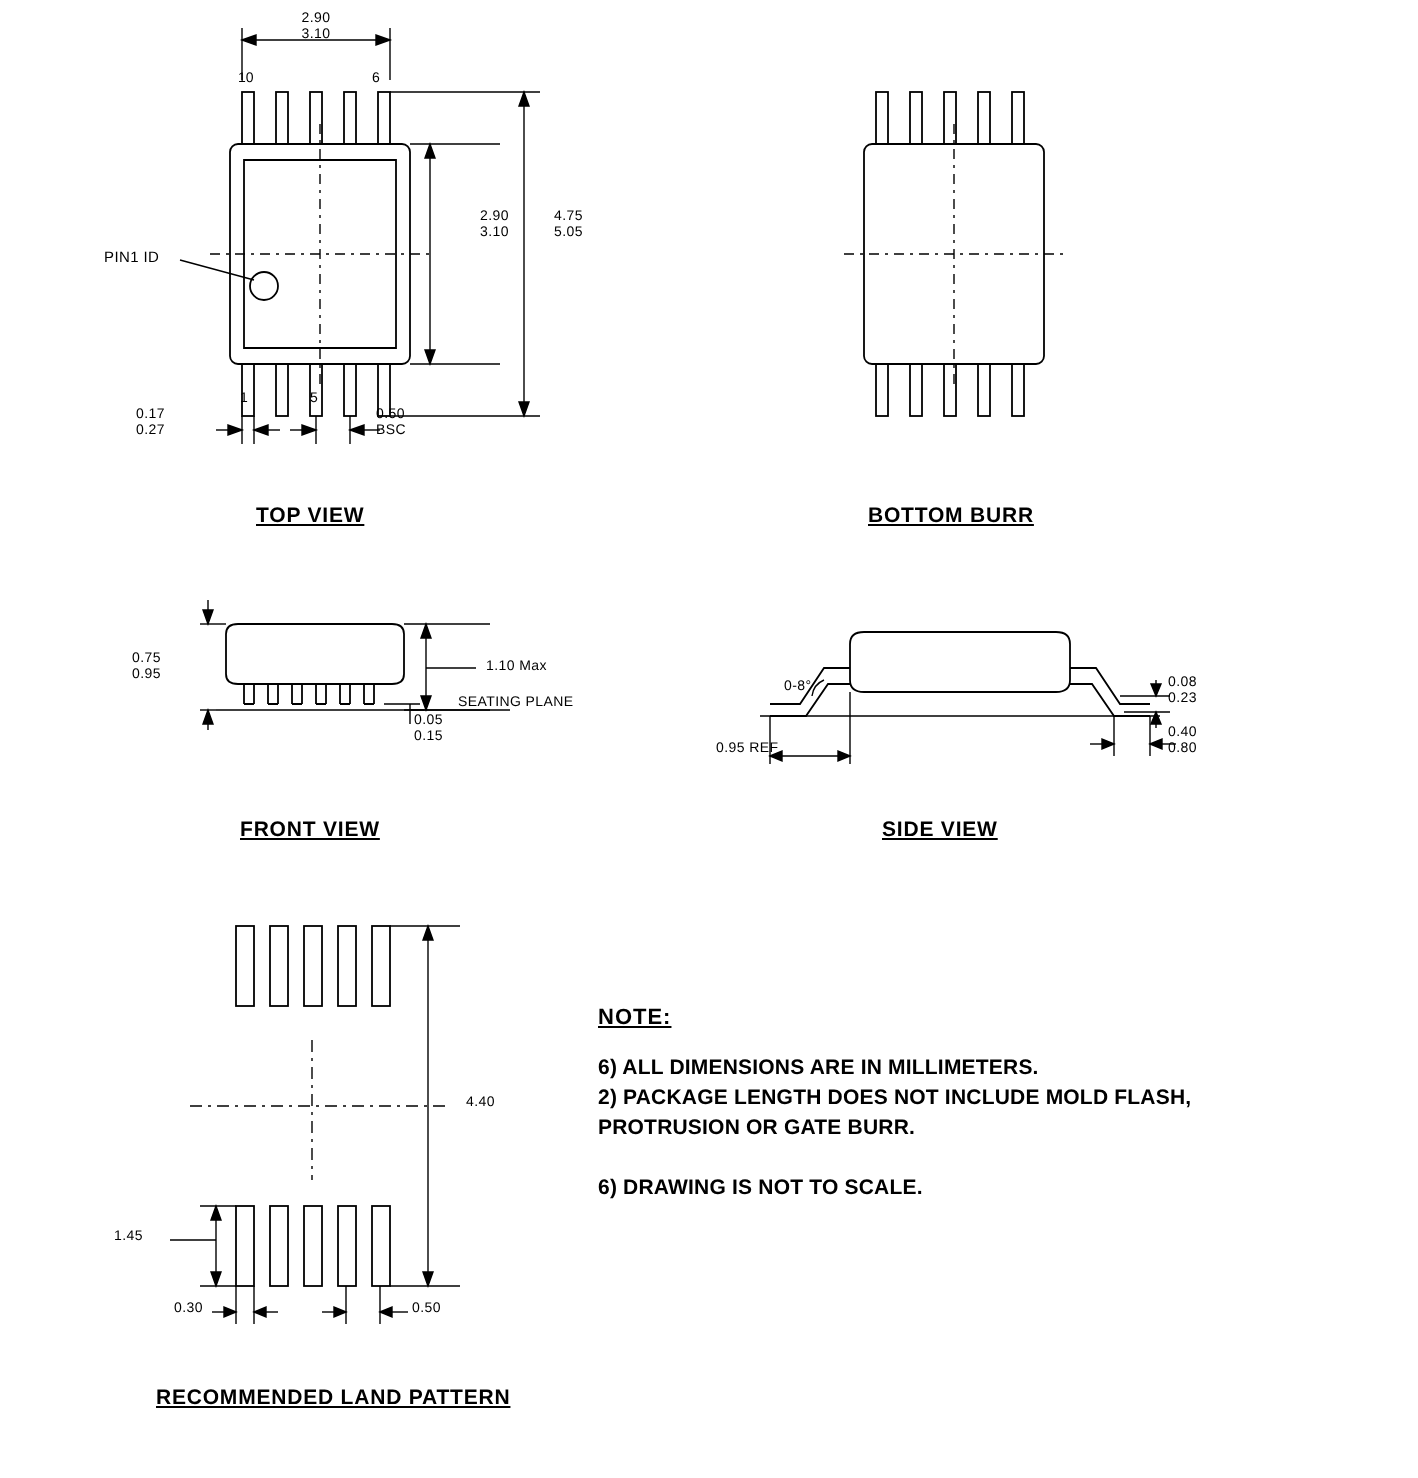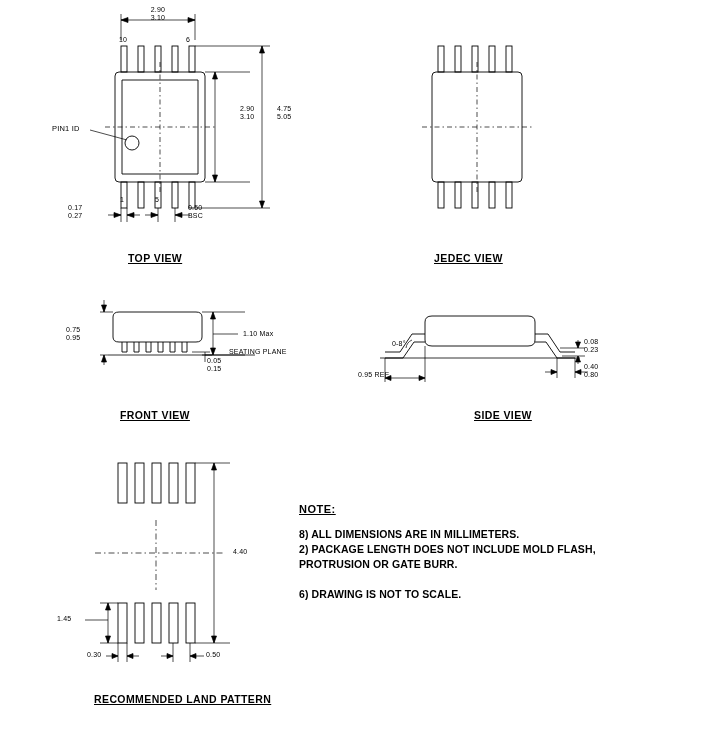--- a/index.html
+++ b/index.html
@@ -338,21 +338,21 @@
     <div>0.17</div>
     <div>0.27</div>
   </div>
 
   <div class="dim" style="left:188px; top:204px;">
     <div>0.50</div>
     <div>BSC</div>
   </div>
 
   <div class="ttl" style="left:128px; top:252px;">TOP VIEW</div>
-  <div class="ttl" style="left:434px; top:252px;">JEDEC VIEW</div>
+  <div class="ttl" style="left:434px; top:252px;">BOTTOM BURR</div>
 
   <div class="dim" style="left:66px; top:326px;">
     <div>0.75</div>
     <div>0.95</div>
   </div>
 
   <div class="dim" style="left:243px; top:330px;">1.10 Max</div>
 
   <div class="dim" style="left:207px; top:357px;">
     <div>0.05</div>
@@ -369,28 +369,28 @@
   </div>
 
   <div class="dim" style="left:584px; top:363px;">
     <div>0.40</div>
     <div>0.80</div>
   </div>
 
   <div class="dim" style="left:358px; top:371px;">0.95 REF</div>
 
   <div class="ttl" style="left:120px; top:409px;text-align:right;">FRONT VIEW</div>
-  <div class="ttl" style="left:474px; top:409px;">SIDE VIEW</div>
+  <div class="ttl" style="left:441px; top:409px;">SIDE VIEW</div>
 
   <div class="dim" style="left:233px; top:548px;">4.40</div>
   <div class="dim" style="left:57px; top:615px;">1.45</div>
   <div class="dim" style="left:87px; top:651px;">0.30</div>
   <div class="dim" style="left:206px; top:651px;">0.50</div>
 
-  <div class="ttl" style="left:94px; top:693px;">RECOMMENDED LAND PATTERN</div>
+  <div class="ttl" style="left:78px; top:693px;">RECOMMENDED LAND PATTERN</div>
 
   <div class="note-title" style="left:299px; top:503px;">NOTE:</div>
-  <div class="note-line" style="left:299px; top:528px;">8) ALL DIMENSIONS ARE IN MILLIMETERS.</div>
+  <div class="note-line" style="left:299px; top:528px;">6) ALL DIMENSIONS ARE IN MILLIMETERS.</div>
   <div class="note-line" style="left:299px; top:543px;text-align:right;">2) PACKAGE LENGTH DOES NOT INCLUDE MOLD FLASH,</div>
   <div class="note-line" style="left:299px; top:558px;">PROTRUSION OR GATE BURR.</div>
   <div class="note-line" style="left:299px; top:588px;">6) DRAWING IS NOT TO SCALE.</div>
 
 </div>
 
 </body></html>

